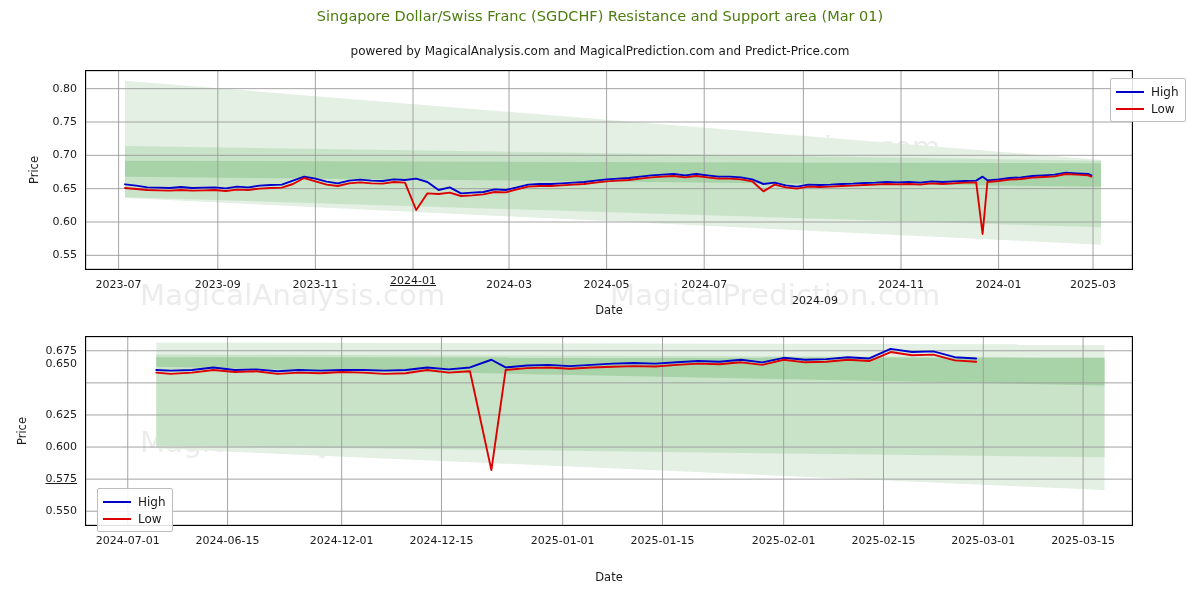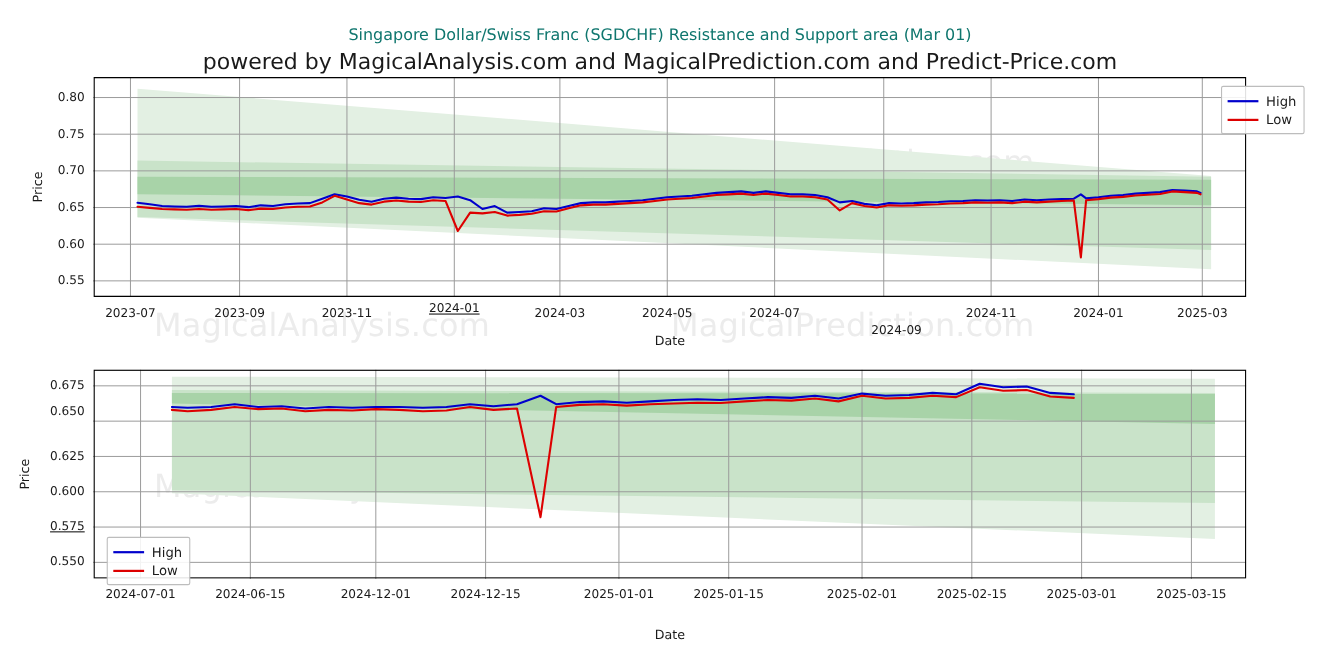--- a/index.html
+++ b/index.html
@@ -6,25 +6,25 @@
     margin: 0; padding: 0;
     width: 1200px; height: 600px;
     background: #ffffff;
     font-family: "DejaVu Sans", sans-serif;
     overflow: hidden;
   }
   #root { position: relative; width: 1200px; height: 600px; background: #fff; }
 
   .title {
     position: absolute; left: 0; top: 8px; width: 1200px;
-    text-align: center; font-size: 14.5px; color: #0f766e; margin-top: 16px;
+    text-align: center; font-size: 14.5px; color: #4d7c0f;
   }
   .subtitle {
     position: absolute; left: 0; top: 44px; width: 1200px;
-    text-align: center; font-size: 20px; color: #1a1a1a;
+    text-align: center; font-size: 12px; color: #1a1a1a;
   }
 
   .panel { position: absolute; }
   .svg-holder { position: absolute; left: 0; top: 0; }
 
   .axis-label {
     position: absolute; font-size: 11.5px; color: #1a1a1a;
     text-align: center;
   }
   .ylabel {
@@ -187,21 +187,21 @@
         <rect x="0.5" y="0.5" width="1047" height="189" fill="none" stroke="#000" stroke-width="1.3"></rect>
         <path d="M71.29,34.02 L85.55,34.66 L106.94,34.02 L128.33,31.45 L149.71,34.02 L171.10,33.38 L192.49,35.30 L213.88,34.02 L235.27,34.66 L256.65,34.02 L278.04,34.02 L299.43,34.66 L320.82,34.02 L342.20,31.45 L363.59,33.38 L384.98,31.45 L406.37,23.75 L420.63,31.45 L442.01,29.53 L463.40,28.89 L484.79,30.17 L506.18,28.89 L527.56,27.60 L548.95,26.96 L570.34,27.60 L591.73,26.32 L613.12,25.03 L634.50,25.68 L655.89,23.75 L677.28,26.32 L698.67,21.82 L720.05,23.75 L741.44,23.11 L762.83,21.18 L784.22,22.47 L805.61,12.84 L826.99,16.05 L848.38,15.41 L869.77,21.18 L891.16,22.47" fill="none" stroke="#0000cc" stroke-width="1.9" stroke-linejoin="round" stroke-linecap="round"></path>
         <path d="M71.29,36.59 L85.55,37.87 L106.94,36.59 L128.33,34.02 L149.71,35.95 L171.10,35.30 L192.49,37.87 L213.88,36.59 L235.27,37.23 L256.65,35.95 L278.04,36.59 L299.43,37.87 L320.82,37.23 L342.20,34.02 L363.59,36.59 L384.98,35.30 L406.37,134.16 L420.63,34.02 L442.01,32.09 L463.40,31.45 L484.79,32.74 L506.18,31.45 L527.56,30.81 L548.95,30.17 L570.34,30.43 L591.73,28.89 L613.12,27.60 L634.50,28.24 L655.89,26.32 L677.28,28.89 L698.67,23.75 L720.05,26.32 L741.44,25.68 L762.83,23.75 L784.22,25.03 L805.61,16.05 L826.99,19.26 L848.38,18.61 L869.77,24.39 L891.16,25.68" fill="none" stroke="#dd0000" stroke-width="1.9" stroke-linejoin="round" stroke-linecap="round"></path>
       </svg>
   </div>
   <div id="ticks-zoomed">
       <div class="tick tick-y" style="left: 19px; top: 504.236px; width: 58px;">0.550</div>
       <div class="tick tick-y" style="left: 19px; top: 472.142px; width: 58px; text-decoration: underline;">0.575</div>
       <div class="tick tick-y" style="left: 19px; top: 440.047px; width: 58px;">0.600</div>
       <div class="tick tick-y" style="left: 19px; top: 407.953px; width: 58px;">0.625</div>
-      <div class="tick tick-y" style="left: 19px; top: 367px; width: 58px;">0.650</div>
+      <div class="tick tick-y" style="left: 19px; top: 357px; width: 58px;">0.650</div>
       <div class="tick tick-y" style="left: 19px; top: 343.764px; width: 58px;">0.675</div>
       <div class="tick tick-x" style="left: 77.7755px; top: 534px; width: 100px;">2024-07-01</div>
       <div class="tick tick-x" style="left: 177.585px; top: 534px; width: 100px;">2024-06-15</div>
       <div class="tick tick-x" style="left: 291.653px; top: 534px; width: 100px;">2024-12-01</div>
       <div class="tick tick-x" style="left: 391.463px; top: 534px; width: 100px;">2024-12-15</div>
       <div class="tick tick-x" style="left: 512.66px; top: 534px; width: 100px;">2025-01-01</div>
       <div class="tick tick-x" style="left: 612.469px; top: 534px; width: 100px;">2025-01-15</div>
       <div class="tick tick-x" style="left: 733.667px; top: 534px; width: 100px;">2025-02-01</div>
       <div class="tick tick-x" style="left: 833.476px; top: 534px; width: 100px;">2025-02-15</div>
       <div class="tick tick-x" style="left: 933.286px; top: 534px; width: 100px;">2025-03-01</div>

